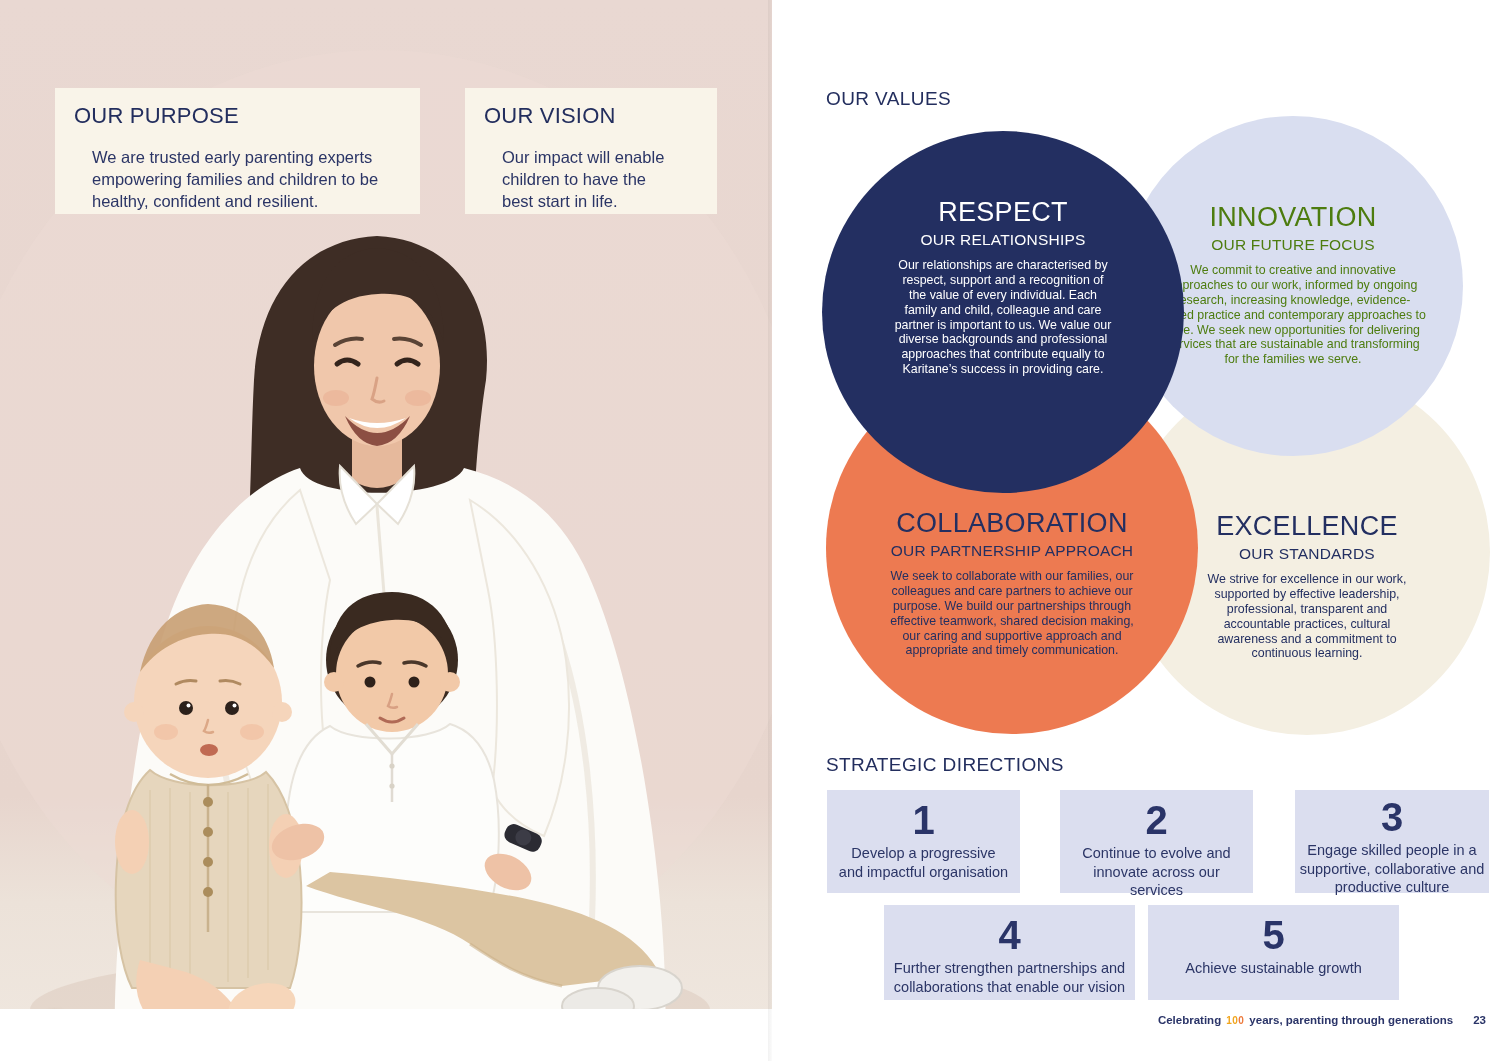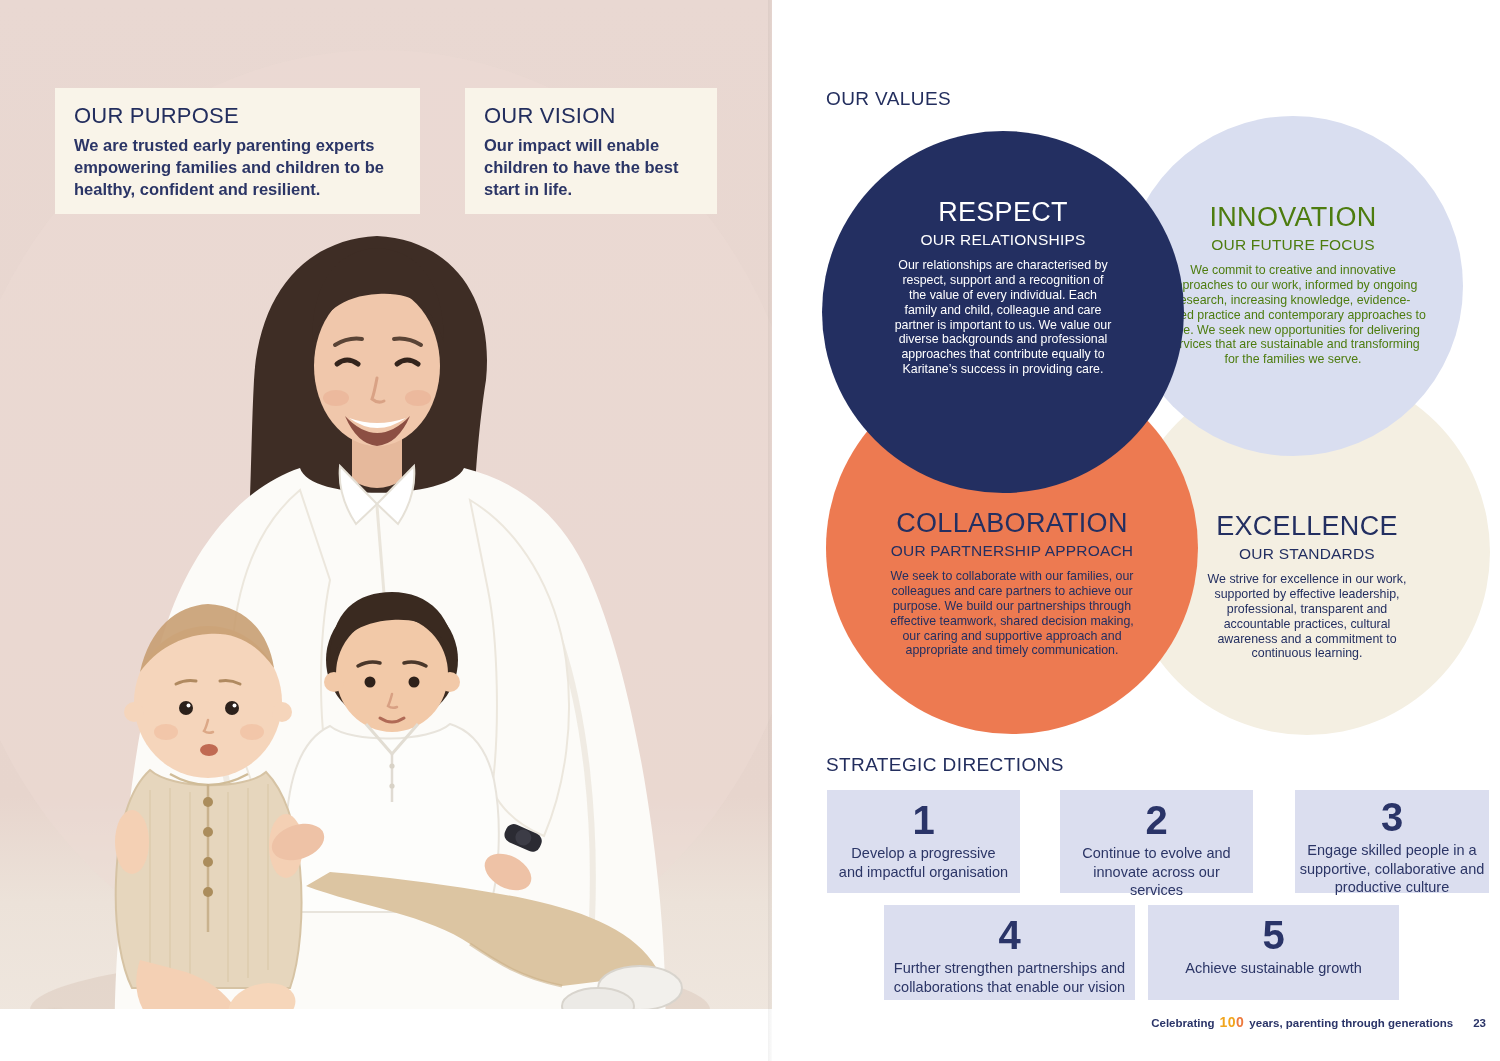--- a/index.html
+++ b/index.html
@@ -9,21 +9,21 @@
   }
   .spread{position:relative;width:1500px;height:1061px;}
 
   
   .left-page{position:absolute;left:0;top:0;width:772px;height:1009px;background:#0369a1;overflow:hidden;}
   .photo-svg{position:absolute;left:0;top:0;width:772px;height:1061px;display:block;}
   .panel{position:absolute;background:#f9f4e9;color:#26305f;box-sizing:border-box;padding:15px 19px;}
   .panel.purpose{left:55px;top:88px;width:365px;height:126px;}
   .panel.vision{left:465px;top:88px;width:252px;height:126px;}
   .panel h2{margin:0 0 6px 0;font-size:22px;font-weight:500;letter-spacing:.2px;color:#232e5e;}
-  .panel p{margin:0;font-size:16.5px;line-height:1.33;color:#2b3566;font-weight:bold;}
+  .panel p{margin:18px;font-size:16.5px;line-height:1.33;color:#2b3566;}
   .pageno-left{position:absolute;left:48px;top:1010px;color:#ffffff;font-size:12px;font-weight:700;text-shadow:0 0 4px rgba(120,90,70,.5);}
   .gutter{position:absolute;left:768px;top:0;width:6px;height:1061px;background:linear-gradient(90deg,rgba(0,0,0,.05),rgba(0,0,0,0));}
 
   
   .right-page{position:absolute;left:772px;top:0;width:728px;height:1061px;background:#ffffff;}
   .section-heading{position:absolute;font-size:19px;font-weight:400;color:#232e5e;letter-spacing:.4px;margin:0;}
   .heading-values{left:54px;top:88px;}
   .heading-strategic{left:54px;top:754px;}
 
   .circle{position:absolute;border-radius:50%;box-sizing:border-box;text-align:center;}
@@ -50,21 +50,21 @@
   .sbox-3{left:523px;top:790px;width:194px;height:103px;}
   .sbox-3 .num{margin-top:6px;}
   .sbox-3 .lbl{width:188px;}
   .sbox-4{left:112px;top:905px;width:251px;height:95px;}
   .sbox-4 .lbl{width:240px;}
   .sbox-5{left:376px;top:905px;width:251px;height:95px;}
   .sbox-5 .lbl{width:230px;}
 
   .footer{position:absolute;right:14px;top:1014px;display:flex;align-items:baseline;font-size:11.5px;font-weight:700;color:#2a3468;}
   .footer .sp{margin:0 5px 0 5px;}
-  .hundred{font-size:14px;font-weight:800;letter-spacing:.5px;text-align:center;}
+  .hundred{font-size:10px;font-weight:800;letter-spacing:.5px;text-align:center;}
   .hundred .d-gold{color:#f1a51d;}
   .hundred .d-orange{color:#ed7a3d;}
   .footer .page{margin-left:20px;}
 </style>
 </head>
 <body>
 
 <div class="spread">
 
   <div class="left-page">

